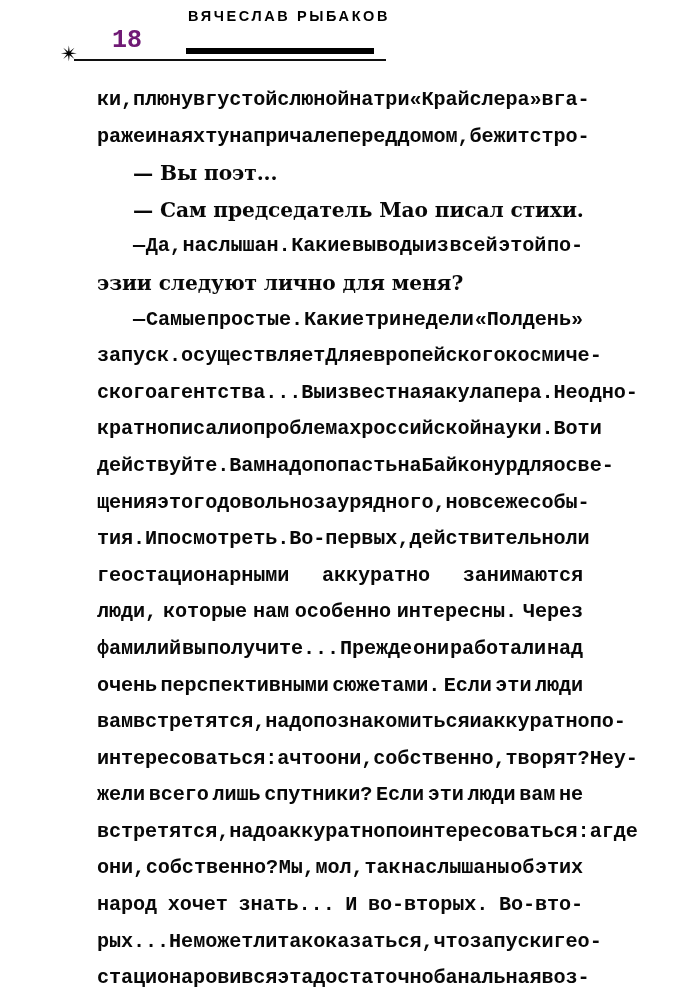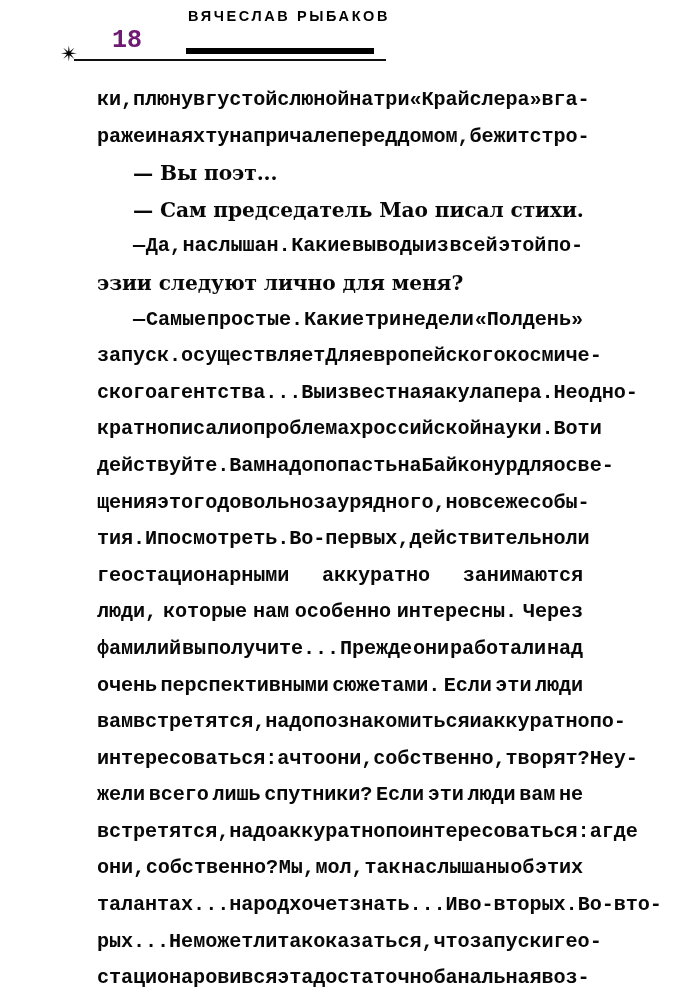--- a/index.html
+++ b/index.html
@@ -318,21 +318,20 @@
           <span>они,</span>
           <span>собственно?</span>
           <span>Мы,</span>
           <span>мол,</span>
           <span>так</span>
           <span>наслышаны</span>
           <span>об</span>
           <span>этих</span>
         </span>
         <span class="line just">
-          <span>талантах...</span>
           <span>народ</span>
           <span>хочет</span>
           <span>знать...</span>
           <span>И</span>
           <span>во-вторых.</span>
           <span>Во-вто-</span>
         </span>
         <span class="line just">
           <span>рых...</span>
           <span>Не</span>

